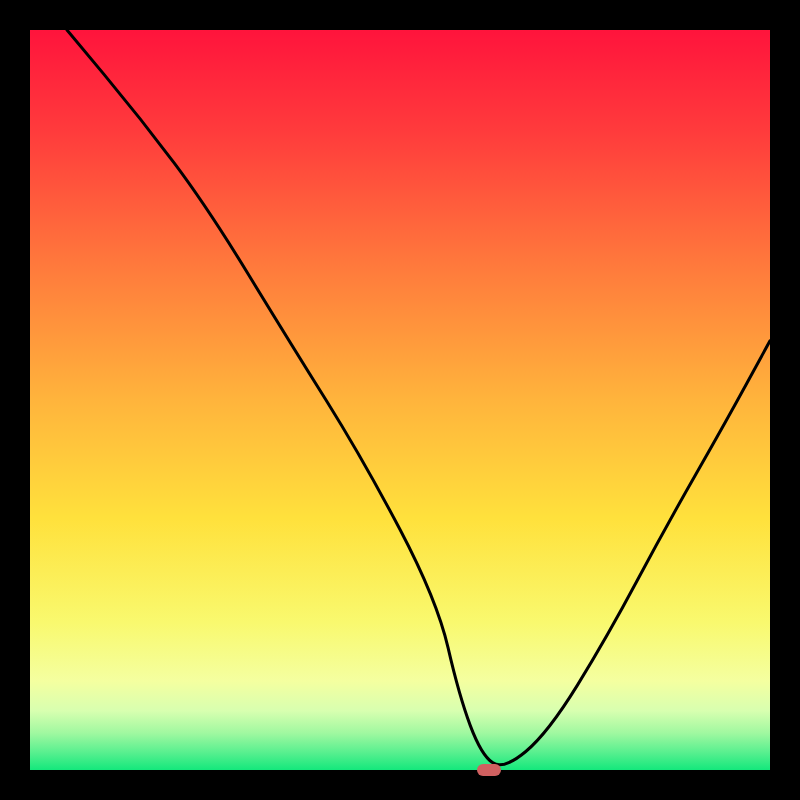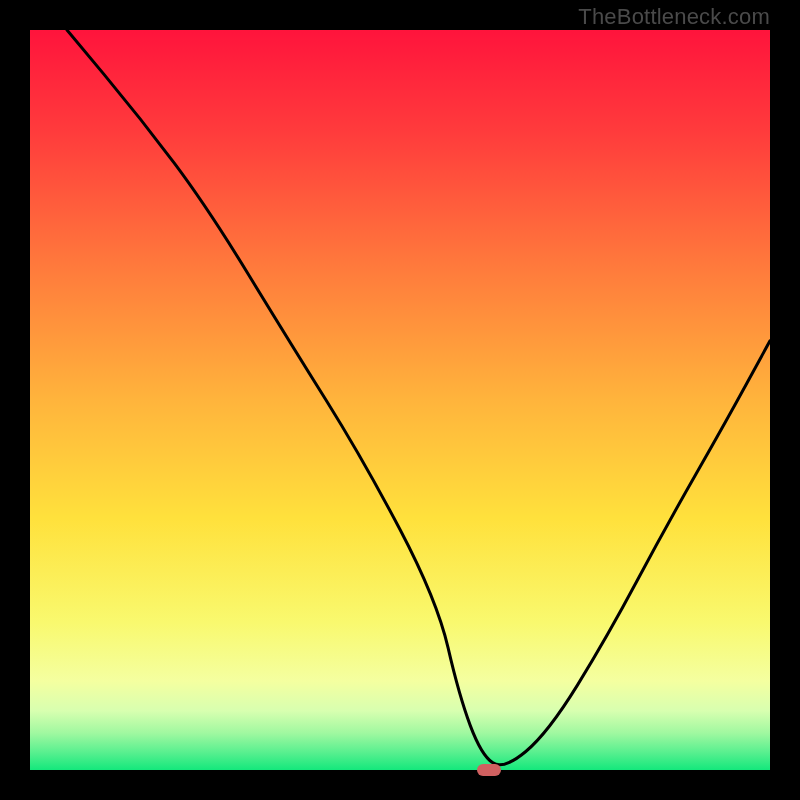--- a/index.html
+++ b/index.html
@@ -56,21 +56,20 @@
     border-radius: 6px;
     background: #d06060;
     transform: translate(-50%, -50%);
   }
 </style>
 </head>
 <body>
 
 <div class="frame">
 
-  <div class="watermark">TheBottleneck.com</div>
 
   <div class="plot">
 
     <svg class="gradient" viewBox="0 0 740 740" preserveAspectRatio="none">
       <defs>
         <linearGradient id="bg" x1="0" y1="0" x2="0" y2="1">
           <stop offset="0%" stop-color="#ff143c"></stop>
           <stop offset="14%" stop-color="#ff3c3c"></stop>
           <stop offset="32%" stop-color="#ff7a3c"></stop>
           <stop offset="50%" stop-color="#ffb43c"></stop>

